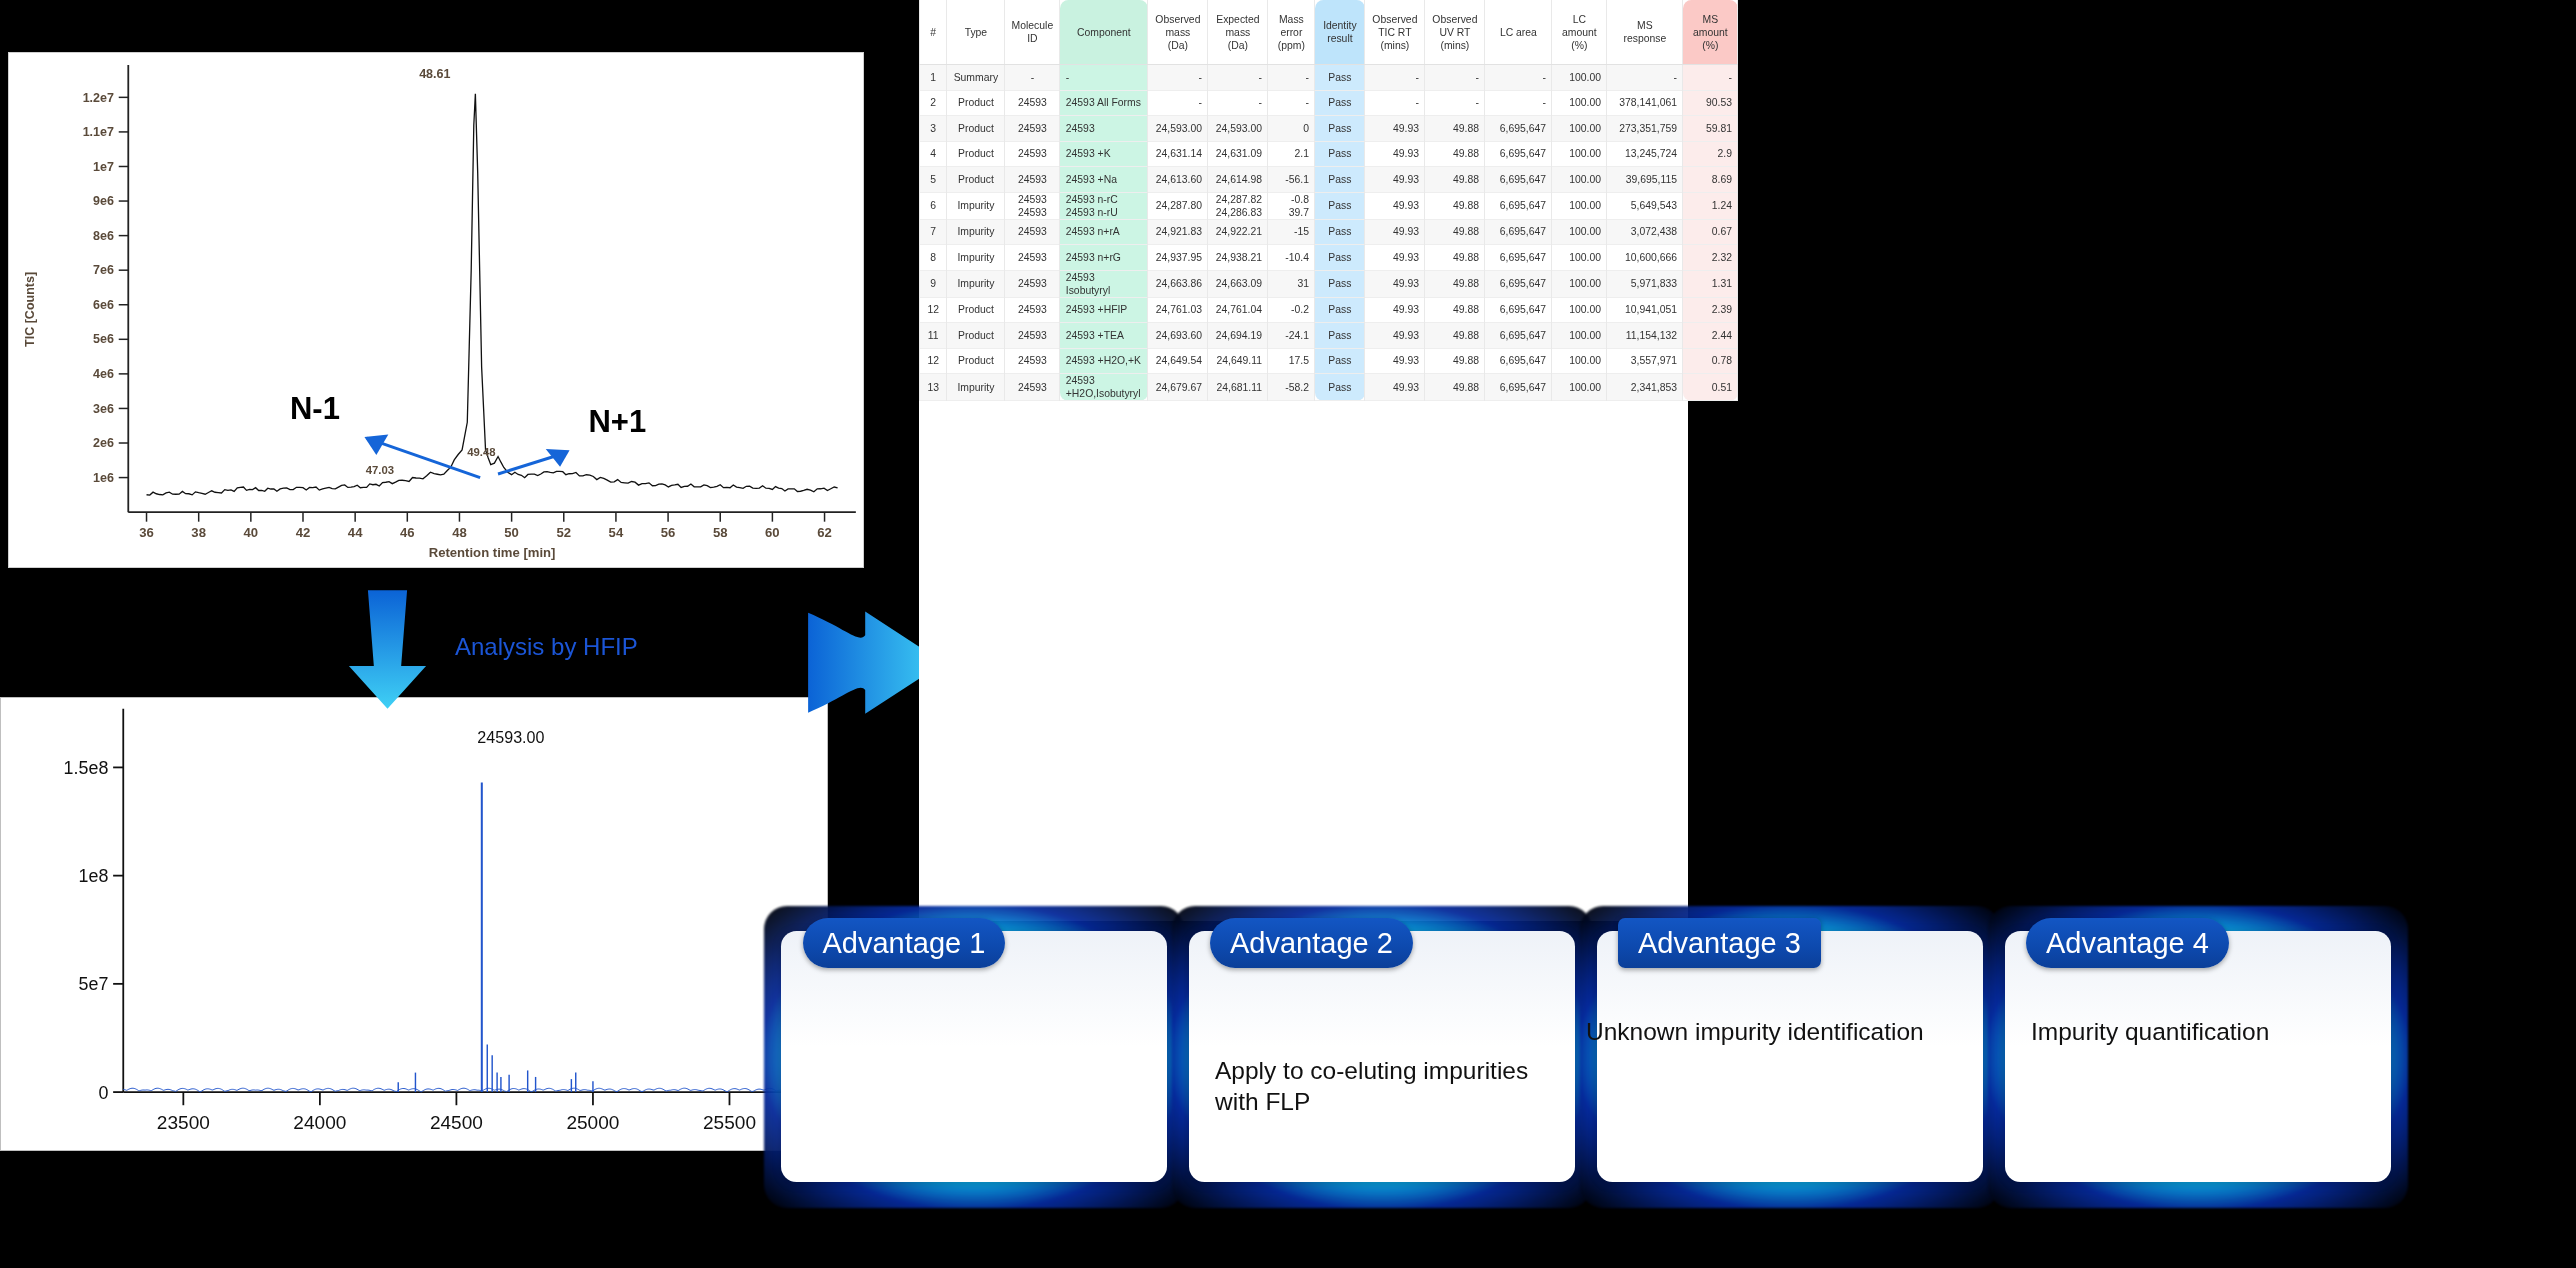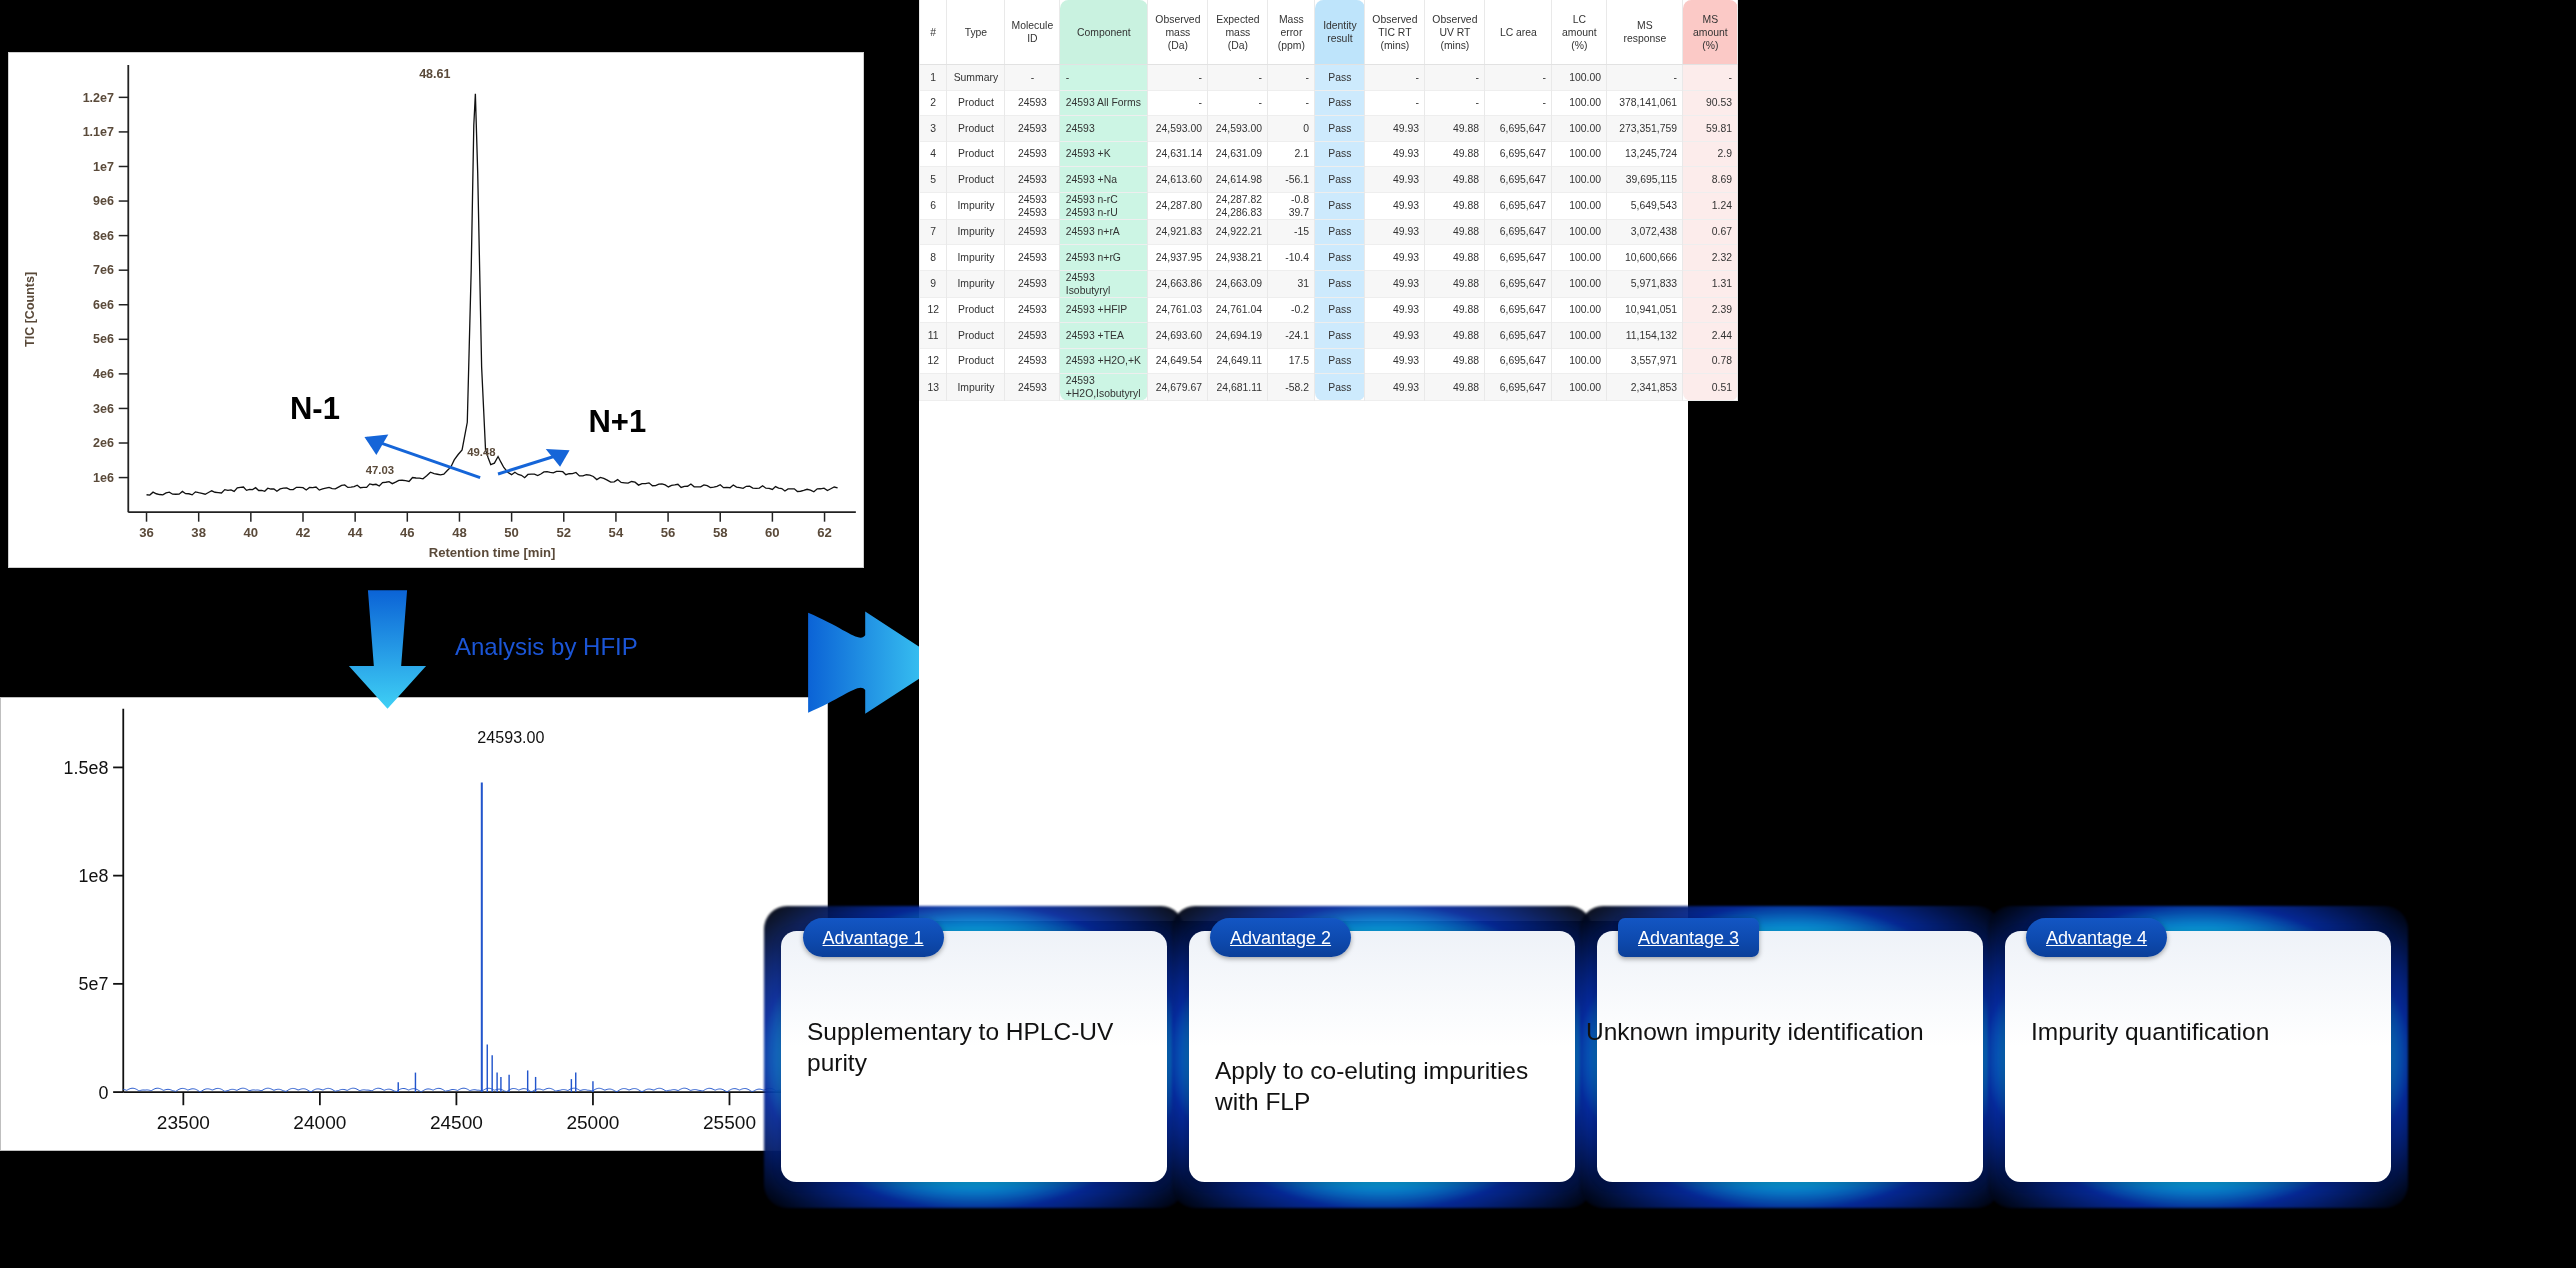--- a/index.html
+++ b/index.html
@@ -55,22 +55,22 @@
   tbody tr:last-child td.msamt-c{border-radius:0 0 8.4px 8.4px;}
 
   
   #advantages{left:781px;top:892px;width:1795px;height:377px;}
   .adv-glow{position:absolute;border-radius:23px;
     background:radial-gradient(ellipse at 50% 50%, #1f6fff 0%, #0a39c8 38%, #0bb0ee 58%, #062a9b 72%, #000 100%);
     filter:blur(1.2px);opacity:.95;}
   .adv-card{position:absolute;background:linear-gradient(180deg,#eef2f8 0%,#ffffff 46%,#ffffff 100%);
     border-radius:15.5px;box-shadow:0 1.8px 8.4px rgba(0,0,0,.25);}
   .adv-tab{position:absolute;background:linear-gradient(180deg,#1356c4 0%,#0d49ad 60%,#0b3f99 100%);
-    color:#fff;border-radius:596px;font-size:18px;line-height:1;
-    padding:10.7px 20px;white-space:nowrap;box-shadow:0 1.8px 4.8px rgba(0,0,0,.35);text-decoration:underline;}
+    color:#fff;border-radius:596px;font-size:29px;line-height:1;
+    padding:10.7px 20px;white-space:nowrap;box-shadow:0 1.8px 4.8px rgba(0,0,0,.35);}
   .adv-body{position:absolute;font-size:24.5px;color:#111;line-height:1.28;}
 </style>
 </head>
 <body>
 
 <div class="abs" id="chromatogram">
   <svg viewBox="0 0 1432 862" preserveAspectRatio="none">
     <rect x="0" y="0" width="1432" height="862" fill="#ffffff"></rect>
 
     <line x1="200" y1="20" x2="200" y2="770" stroke="#222" stroke-width="3"></line>
@@ -887,21 +887,20 @@
           </td>
         </tr>
       </tbody>
   </table>
 </div>
 
 <div class="abs" id="advantages">
     <div class="adv-glow" style="left: -16.7px; top: 14.3px; width: 420px; height: 302px;"></div>
     <div class="adv-card" style="left: 0px; top: 39px; width: 386px; height: 251px;"></div>
     <div class="adv-tab" style="left: 21.5px; top: 26px;">Advantage 1</div>
-    <div class="adv-body" style="left: 26px; top: 124px; width: 340px;">Supplementary to HPLC-UV purity</div>
     <div class="adv-glow" style="left: 391px; top: 14.3px; width: 420px; height: 302px;"></div>
     <div class="adv-card" style="left: 408px; top: 39px; width: 386px; height: 251px;"></div>
     <div class="adv-tab" style="left: 429px; top: 26px;">Advantage 2</div>
     <div class="adv-body" style="left: 434px; top: 124px; width: 340px; margin-top: 39px;">Apply to co-eluting impurities with FLP</div>
     <div class="adv-glow" style="left: 799px; top: 14.3px; width: 420px; height: 302px;"></div>
     <div class="adv-card" style="left: 816px; top: 39px; width: 386px; height: 251px;"></div>
     <div class="adv-tab" style="left: 837px; top: 26px; border-radius: 7px;">Advantage 3</div>
     <div class="adv-body" style="left: 805px; top: 124px; width: 340px;">Unknown impurity identification</div>
     <div class="adv-glow" style="left: 1207px; top: 14.3px; width: 420px; height: 302px;"></div>
     <div class="adv-card" style="left: 1224px; top: 39px; width: 386px; height: 251px;"></div>

